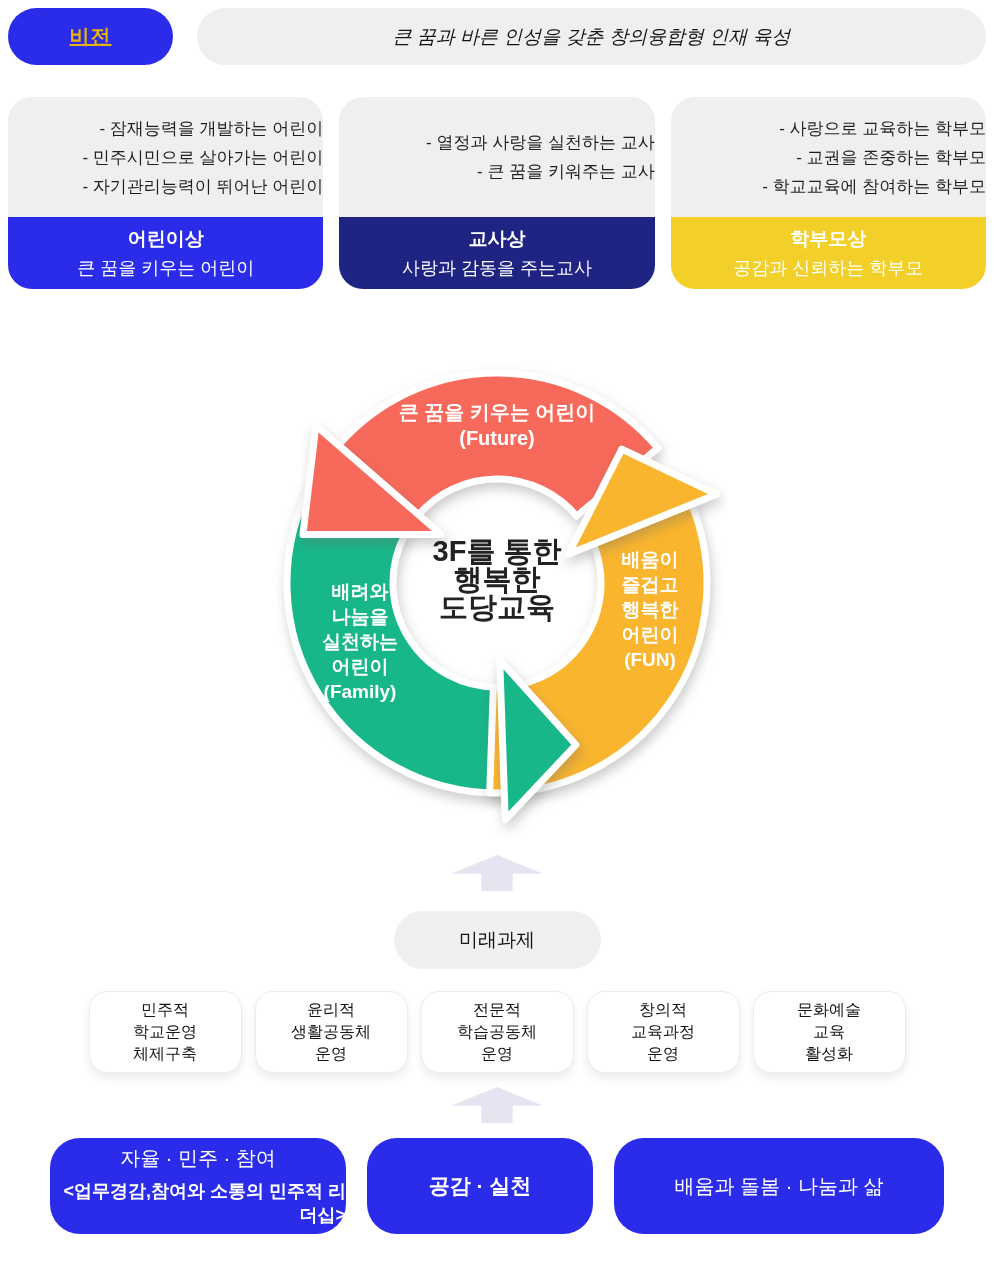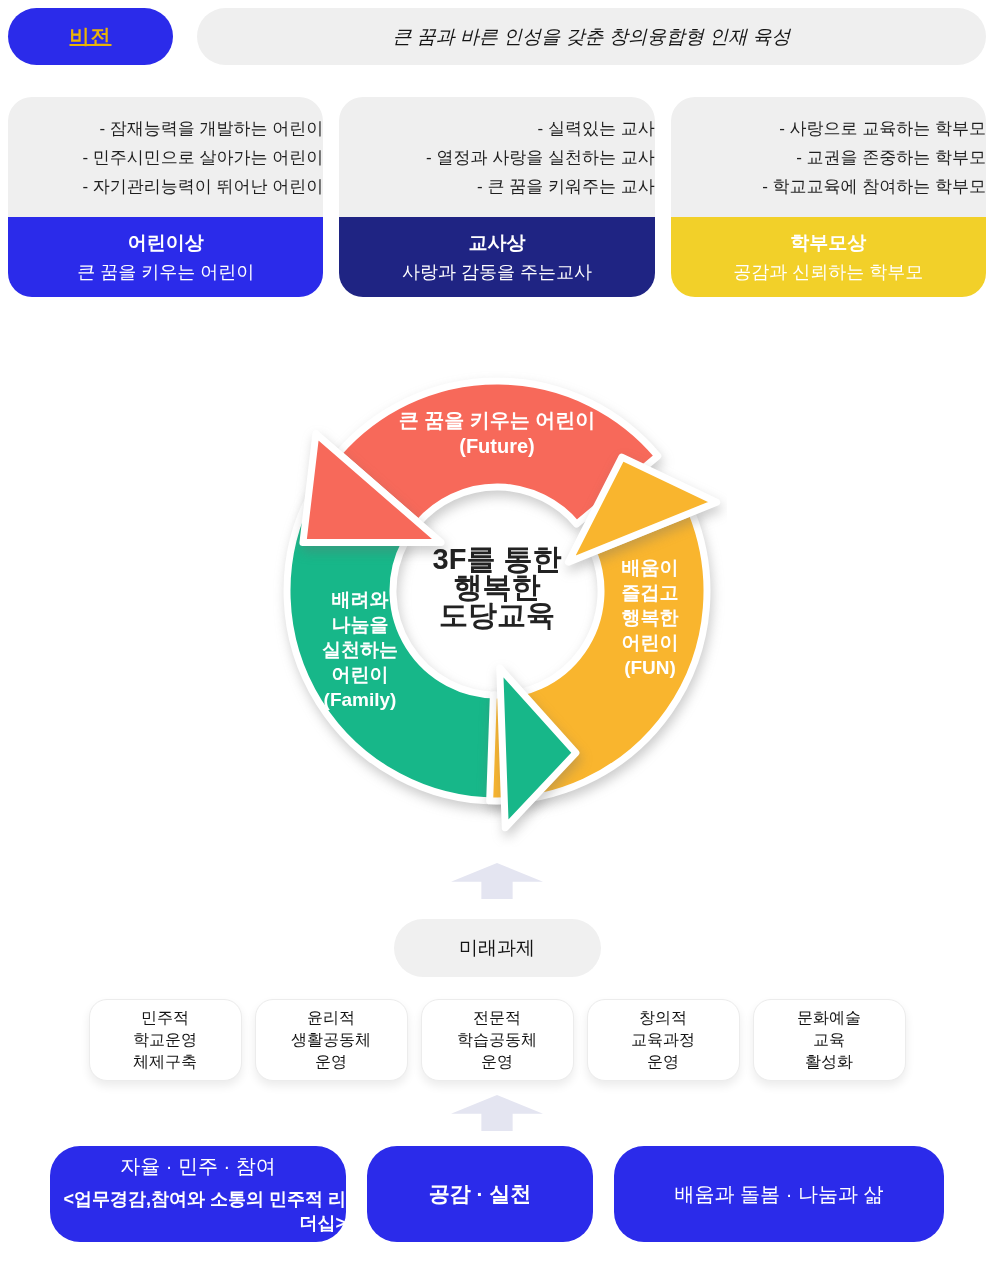--- a/index.html
+++ b/index.html
@@ -26,21 +26,21 @@
   
   .profiles { display: flex; gap: 16px; margin-top: 32px; }
   .profile { flex: 1; border-radius: 24px; overflow: hidden; }
   .profile-top {
     background: #EFEFEF; height: 120px; display: flex; flex-direction: column;
     justify-content: center; padding-left: 30px; font-size: 17px; line-height: 29px;
     color: #1e1e1e;
     text-align: right;
   }
   .profile-bottom {
-    height: 80px; color: #fff; display: flex; flex-direction: column;
+    height: 72px; color: #fff; display: flex; flex-direction: column;
     align-items: center; justify-content: center; gap: 4px;
   }
   .profile-bottom .p-title { font-size: 19px; font-weight: bold; }
   .profile-bottom .p-sub   { font-size: 18px; }
   .bg-blue   { background: #2B2BEA; }
   .bg-indigo { background: #1F2483; }
   .bg-gold   { background: #F2D029; }
 
   
   .cycle-wrap { position: relative; height: 492px; margin-top: 58px; }
@@ -106,21 +106,20 @@
         <span>- 민주시민으로 살아가는 어린이</span>
         <span>- 자기관리능력이 뛰어난 어린이</span>
       </div>
       <div class="profile-bottom bg-blue">
         <div class="p-title">어린이상</div>
         <div class="p-sub">큰 꿈을 키우는 어린이</div>
       </div>
     </div>
     <div class="profile">
       <div class="profile-top">
-        <span>- 실력있는 교사</span>
         <span>- 열정과 사랑을 실천하는 교사</span>
         <span>- 큰 꿈을 키워주는 교사</span>
       </div>
       <div class="profile-bottom bg-indigo">
         <div class="p-title">교사상</div>
         <div class="p-sub">사랑과 감동을 주는교사</div>
       </div>
     </div>
     <div class="profile">
       <div class="profile-top">

